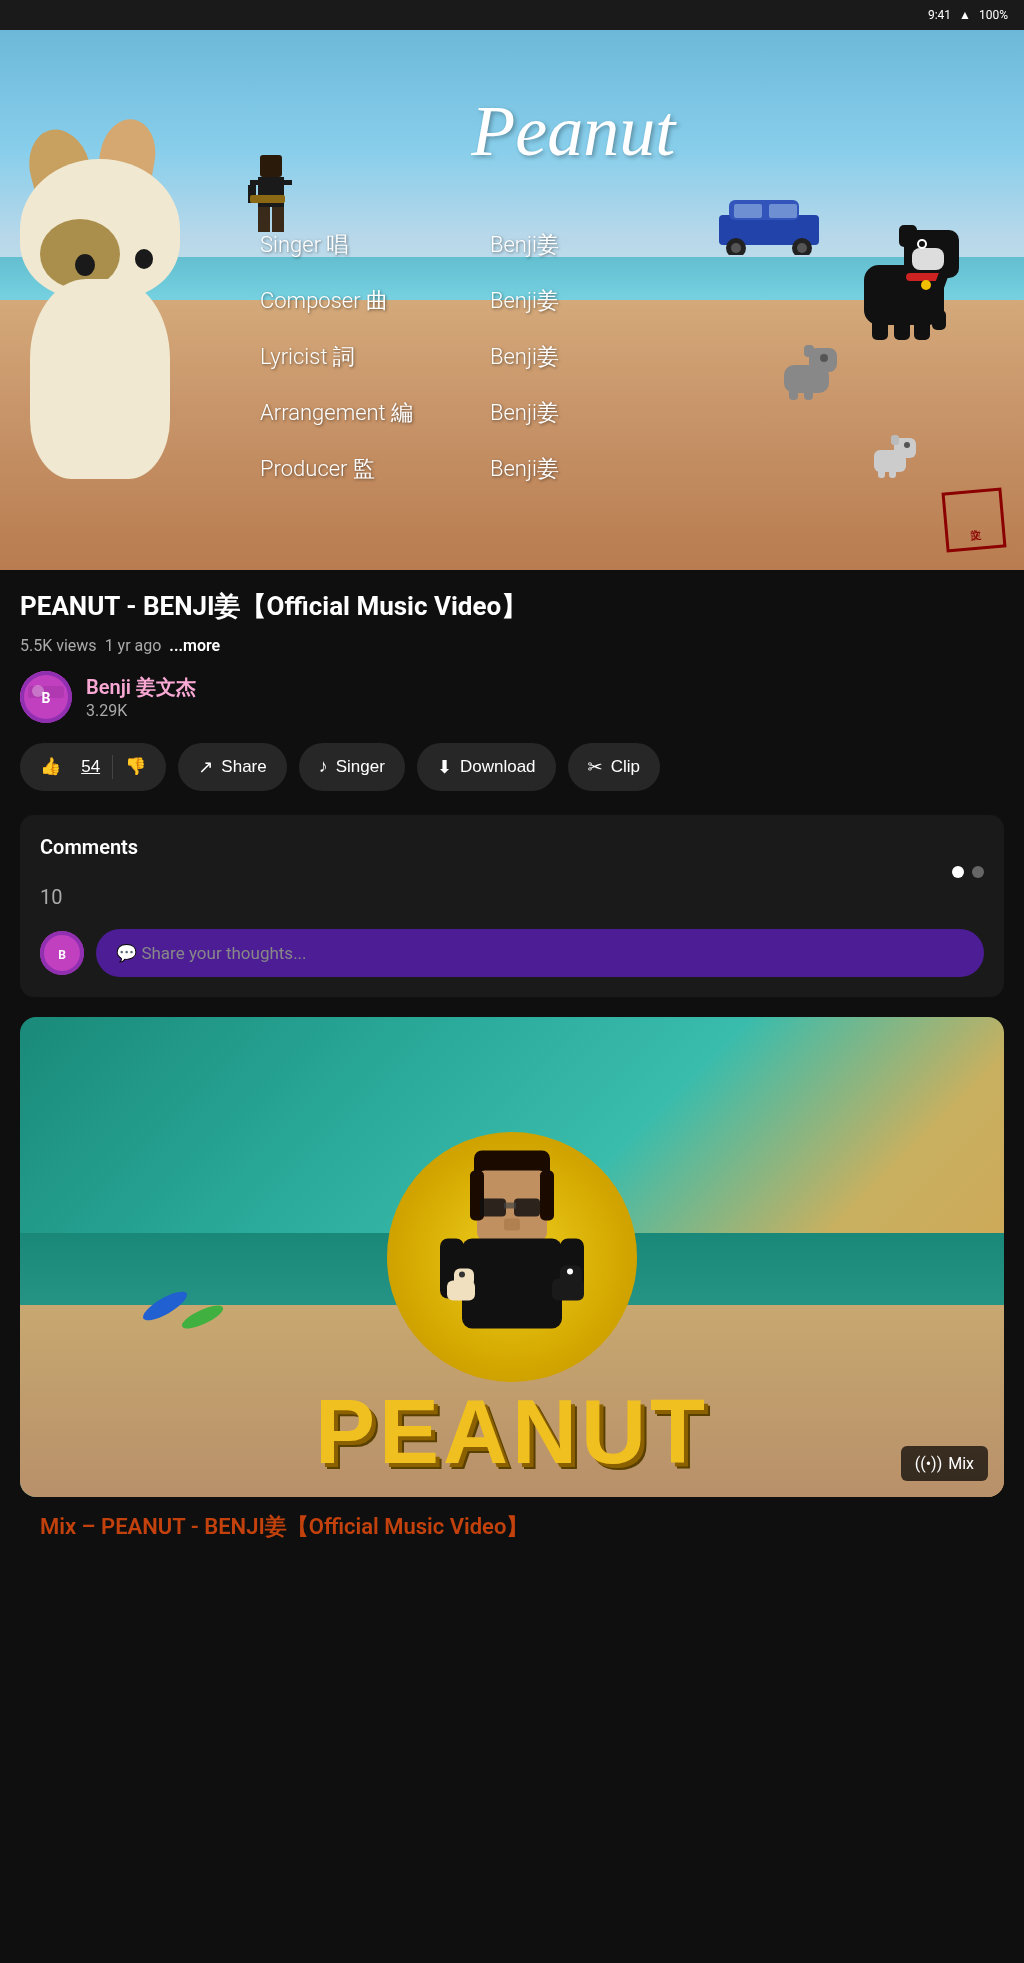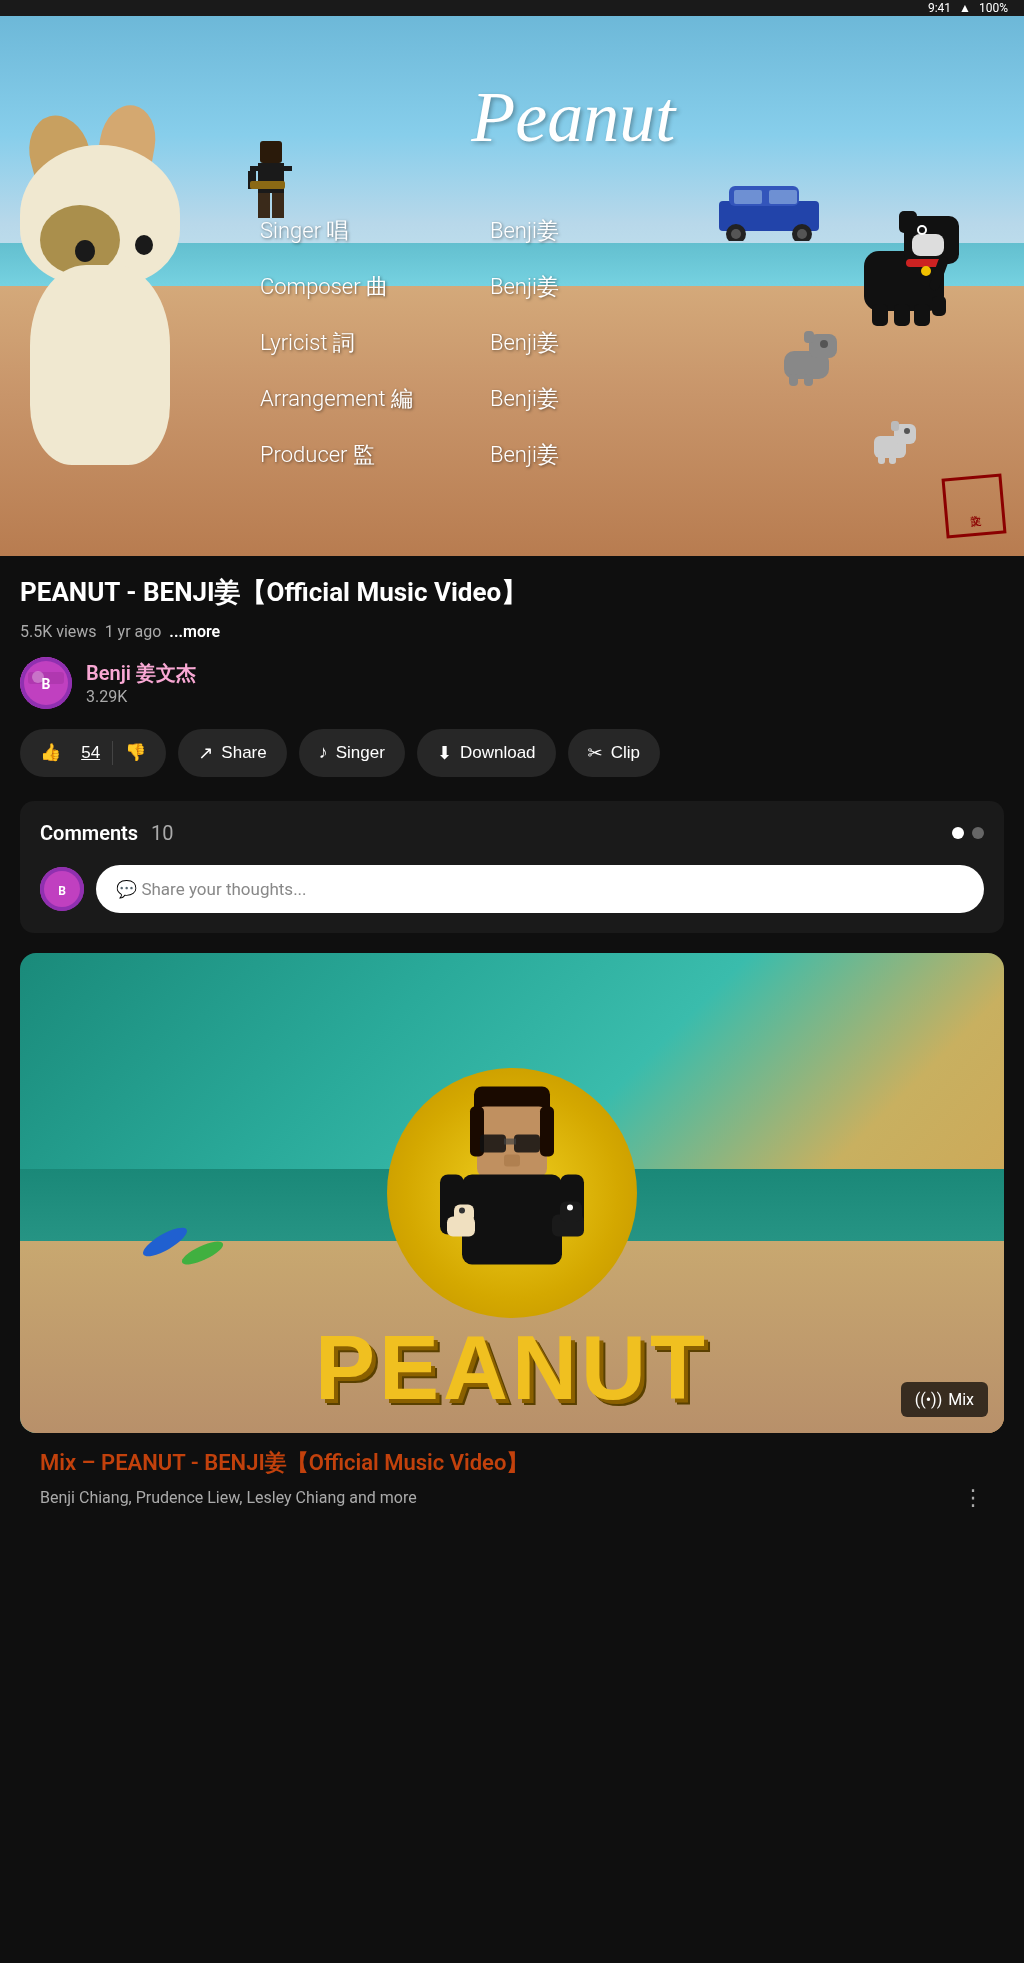--- a/index.html
+++ b/index.html
@@ -9,21 +9,21 @@
       color: #fff;
       font-family: 'Roboto', Arial, sans-serif;
       width: 1024px;
       min-height: 1963px;
       overflow-x: hidden;
     }
 
     
     .status-bar {
       background: #1a1a1a;
-      height: 16px;
+      height: 30px;
       display: flex;
       align-items: center;
       justify-content: flex-end;
       padding: 0 16px;
       gap: 8px;
     }
     .status-bar-item {
       font-size: 12px;
       color: #fff;
     }
@@ -350,21 +350,22 @@
       justify-content: space-between;
       margin-bottom: 20px;
     }
 
     .comments-title {
       font-size: 20px;
       font-weight: 600;
       color: #fff;
       display: flex;
       align-items: flex-start;
-      gap: 13px;
+      gap: 26px;
+      flex-direction: column;
     }
 
     .comments-count {
       color: #aaa;
       font-weight: 400;
     }
 
     .comments-sort-icons {
       display: flex;
       gap: 8px;
@@ -395,21 +396,21 @@
       display: flex;
       align-items: center;
       justify-content: center;
       font-size: 12px;
       color: #fff;
       font-weight: bold;
     }
 
     .comment-input {
       flex: 1;
-      background: #ffffff;
+      background: #4c1d95;
       border: none;
       border-radius: 25px;
       padding: 14px 20px;
       color: #888;
       font-size: 17px;
       outline: none;
       cursor: text;
     }
 
     
@@ -822,19 +823,15 @@
 
         <div class="mix-badge">
           <span>((•))</span>
           <span>Mix</span>
         </div>
       </div>
     </div>
 
     <div class="related-video-info section-padding">
       <div class="related-title">Mix – PEANUT - BENJI姜【Official Music Video】</div>
-      <div class="related-meta">
-        <span class="related-channel">Benji Chiang, Prudence Liew, Lesley Chiang and more</span>
-        <span class="related-more-icon">⋮</span>
-      </div>
     </div>
   </div>
 </div>
 
 </body></html>

